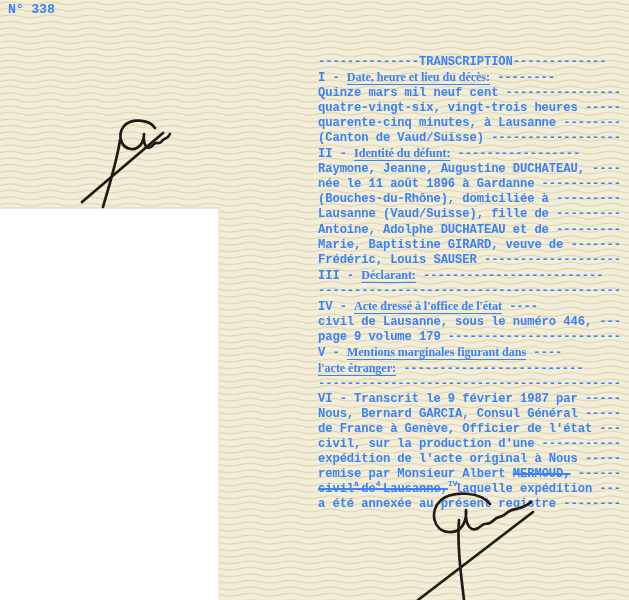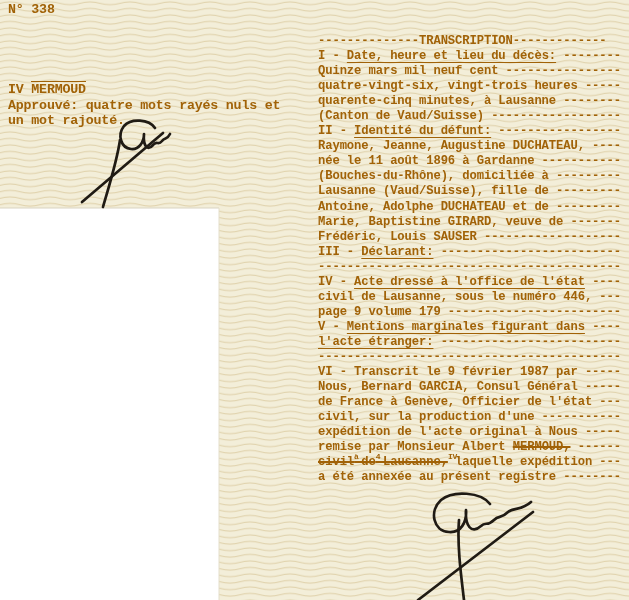--- a/index.html
+++ b/index.html
@@ -1,28 +1,28 @@
 <!DOCTYPE html>
 <html><head>
 <meta charset="utf-8">
 <style>
   html,body{margin:0;padding:0;background:#ffffff;}
   .stage{
     position:relative;width:629px;height:600px;overflow:hidden;background:#ffffff;
     font-family:"Liberation Mono","DejaVu Sans Mono",monospace;
-    font-weight:700;color:#a16207;
+    font-weight:700;color:#3b82f6;
   }
   .paper-bg{position:absolute;left:0;top:0;width:629px;height:600px;}
   .textcol{position:absolute;white-space:pre;}
   .left-head{left:8px;top:2px;font-size:13.3px;line-height:16px;letter-spacing:-0.2px;}
   .approval{left:8px;top:82px;font-size:13.3px;line-height:15.7px;letter-spacing:-0.2px;}
-  .transcription{left:318px;top:34px;font-size:12.2px;line-height:15.05px;letter-spacing:-0.1px;}
+  .transcription{left:318px;top:55px;font-size:12.2px;line-height:15.05px;letter-spacing:-0.1px;}
   .line{white-space:pre;}
   .seg-p{}
-  .seg-u{text-decoration:underline;text-decoration-thickness:1.4px;text-underline-offset:2.5px;}
+  .seg-u{text-decoration:underline;text-decoration-thickness:1.4px;text-underline-offset:2.5px;font-family:Liberation Serif, serif;}
   .seg-x{text-decoration:line-through;text-decoration-thickness:1.9px;}
   .seg-o{border-top:1.8px solid currentColor;}
   .seg-sup{display:inline-block;width:0;overflow:visible;font-size:8px;transform:translateY(-6px);}
   .sig{position:absolute;}
   .sig path{fill:none;stroke:#201b14;stroke-width:2.7;stroke-linecap:round;stroke-linejoin:round;}
 </style>
 </head>
 <body>
 
 <div class="stage">
@@ -36,21 +36,20 @@
     <rect x="0" y="0" width="629" height="208" fill="#f3eed9"></rect>
     <rect x="0" y="0" width="629" height="208" fill="url(#wv)" opacity="0.95"></rect>
     <rect x="219" y="0" width="410" height="600" fill="#f3eed9"></rect>
     <rect x="219" y="0" width="410" height="600" fill="url(#wv)" opacity="0.95"></rect>
     <line x1="0" y1="208" x2="219" y2="208" stroke="#d9d3c2" stroke-width="1.2"></line>
     <line x1="219" y1="208" x2="219" y2="600" stroke="#e4decb" stroke-width="1"></line>
   </svg>
 
   <div class="textcol left-head"><div class="line"><span class="seg-p">N° 338</span></div></div>
 
-  <div class="textcol approval"><div class="line"><span class="seg-p">IV </span><span class="seg-o">MERMOUD</span></div><div class="line"><span class="seg-p">Approuvé: quatre mots rayés nuls et</span></div><div class="line"><span class="seg-p">un mot rajouté.</span></div></div>
 
   <svg class="sig" style="left:73px;top:116px" width="105" height="95" viewBox="0 0 105 95">
     <path d="M82 12 C76 3 58 2 51 10 C44 19 48 32 58 33 C66 34 71 26 71 18 C70 29 74 36 80 29 C84 24 85 30 89 25 C92 21 94 24 97 18"></path>
     <path d="M90 17 L9 86"></path>
     <path d="M47 24 C44 45 36 70 30 91"></path>
   </svg>
 
   <div class="textcol transcription"><div class="line"><span class="seg-p">--------------TRANSCRIPTION-------------</span></div><div class="line"><span class="seg-p">I - </span><span class="seg-u">Date, heure et lieu du décès:</span><span class="seg-p"> --------</span></div><div class="line"><span class="seg-p">Quinze mars mil neuf cent ----------------</span></div><div class="line"><span class="seg-p">quatre-vingt-six, vingt-trois heures -----</span></div><div class="line"><span class="seg-p">quarente-cinq minutes, à Lausanne --------</span></div><div class="line"><span class="seg-p">(Canton de Vaud/Suisse) ------------------</span></div><div class="line"><span class="seg-p">II - </span><span class="seg-u">Identité du défunt:</span><span class="seg-p"> -----------------</span></div><div class="line"><span class="seg-p">Raymone, Jeanne, Augustine DUCHATEAU, ----</span></div><div class="line"><span class="seg-p">née le 11 août 1896 à Gardanne -----------</span></div><div class="line"><span class="seg-p">(Bouches-du-Rhône), domiciliée à ---------</span></div><div class="line"><span class="seg-p">Lausanne (Vaud/Suisse), fille de ---------</span></div><div class="line"><span class="seg-p">Antoine, Adolphe DUCHATEAU et de ---------</span></div><div class="line"><span class="seg-p">Marie, Baptistine GIRARD, veuve de -------</span></div><div class="line"><span class="seg-p">Frédéric, Louis SAUSER -------------------</span></div><div class="line"><span class="seg-p">III - </span><span class="seg-u">Déclarant:</span><span class="seg-p"> -------------------------</span></div><div class="line"><span class="seg-p">------------------------------------------</span></div><div class="line"><span class="seg-p">IV - </span><span class="seg-u">Acte dressé à l'office de l'état</span><span class="seg-p"> ----</span></div><div class="line"><span class="seg-p">civil de Lausanne, sous le numéro 446, ---</span></div><div class="line"><span class="seg-p">page 9 volume 179 ------------------------</span></div><div class="line"><span class="seg-p">V - </span><span class="seg-u">Mentions marginales figurant dans</span><span class="seg-p"> ----</span></div><div class="line"><span class="seg-u">l'acte étranger:</span><span class="seg-p"> -------------------------</span></div><div class="line"><span class="seg-p">------------------------------------------</span></div><div class="line"><span class="seg-p">VI - Transcrit le 9 février 1987 par -----</span></div><div class="line"><span class="seg-p">Nous, Bernard GARCIA, Consul Général -----</span></div><div class="line"><span class="seg-p">de France à Genève, Officier de l'état ---</span></div><div class="line"><span class="seg-p">civil, sur la production d'une -----------</span></div><div class="line"><span class="seg-p">expédition de l'acte original à Nous -----</span></div><div class="line"><span class="seg-p">remise par Monsieur Albert </span><span class="seg-x">MERMOUD,</span><span class="seg-p"> ------</span></div><div class="line"><span class="seg-x">civil</span><span class="seg-sup">à</span><span class="seg-x"> de</span><span class="seg-sup">4</span><span class="seg-x"> Lausanne,</span><span class="seg-sup">IV</span><span class="seg-p"> laquelle expédition ---</span></div><div class="line"><span class="seg-p">a été annexée au présent registre --------</span></div></div>
 
   <svg class="sig" style="left:413px;top:490px" width="130" height="110" viewBox="0 0 130 110">

